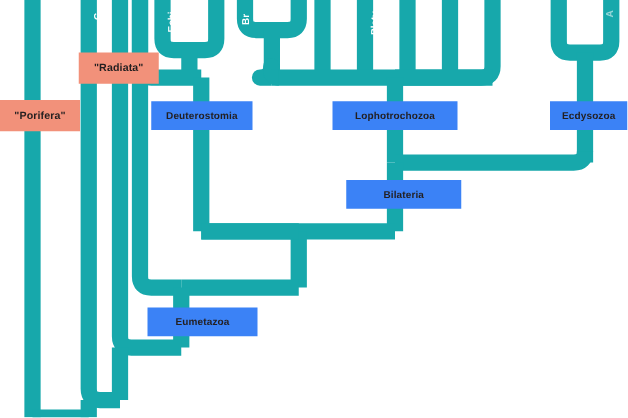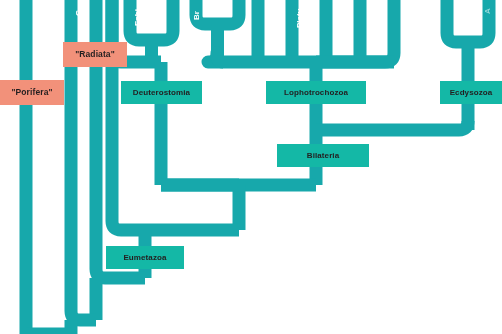--- a/index.html
+++ b/index.html
@@ -35,21 +35,21 @@
     font-weight: bold;
     color: #231f20;
     letter-spacing: 0.1px;
     white-space: nowrap;
     line-height: 1;
   }
   .clade-label.informal {
     background: #f2917a;
   }
   .clade-label.formal {
-    background: #14b8a6;
+    background: #3b82f6;
   }
   .taxon-label {
     position: absolute;
     font-family: "Liberation Sans", sans-serif;
     font-weight: bold;
     color: #ffffff;
     white-space: nowrap;
     line-height: 1;
     transform-origin: left top;
     transform: rotate(-90deg);
@@ -100,21 +100,21 @@
   <div class="clade-label informal" style="left:63px; top:42px; width:64px; height:25px; font-size:8.5px;">"Radiata"</div>
 
   <div class="clade-label formal" style="left:121px; top:81px; width:81px; height:23px; font-size:8px;">Deuterostomia</div>
 
   <div class="clade-label formal" style="left:266px; top:81px; width:100px; height:23px; font-size:8px;">Lophotrochozoa</div>
 
   <div class="clade-label formal" style="left:440px; top:81px; width:62px; height:23px; font-size:8px;">Ecdysozoa</div>
 
   <div class="clade-label formal" style="left:277px; top:144px; width:92px; height:23px; font-size:8px;">Bilateria</div>
 
-  <div class="clade-label formal" style="left:106px; top:246px; width:78px; height:23px; font-size:8px;">Eumetazoa</div>
+  <div class="clade-label formal" style="left:118px; top:246px; width:88px; height:23px; font-size:8px;">Eumetazoa</div>
 
   <div class="taxon-label" style="left:75px; top:16px; font-size:8px;">C</div>
 
   <div class="taxon-label" style="left:134px; top:26px; font-size:8px;">Echi</div>
 
   <div class="taxon-label" style="left:193px; top:20px; font-size:8px;">Br</div>
 
   <div class="taxon-label" style="left:296px; top:28px; font-size:8px;">Platy</div>
 
   <div class="taxon-label" style="left:484px; top:14px; font-size:8px; opacity:0.55;">A</div>

